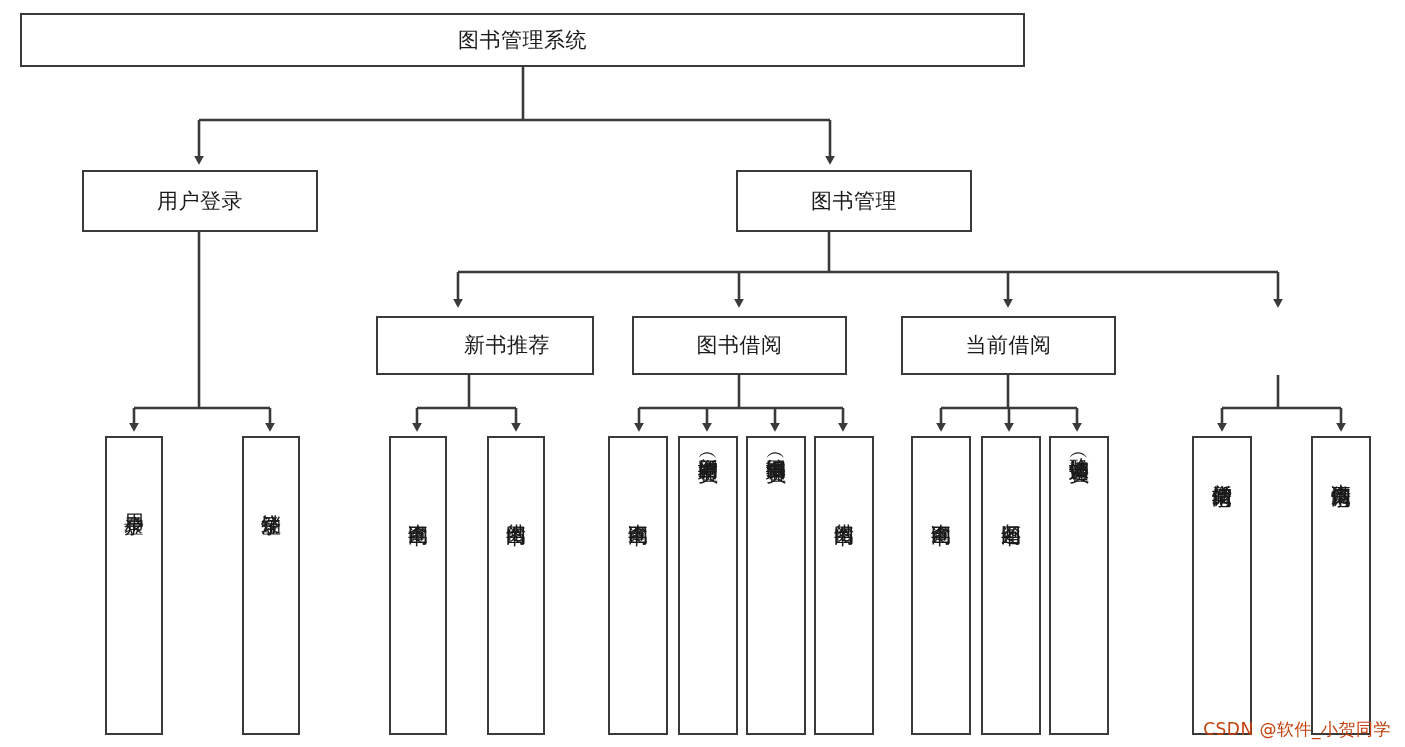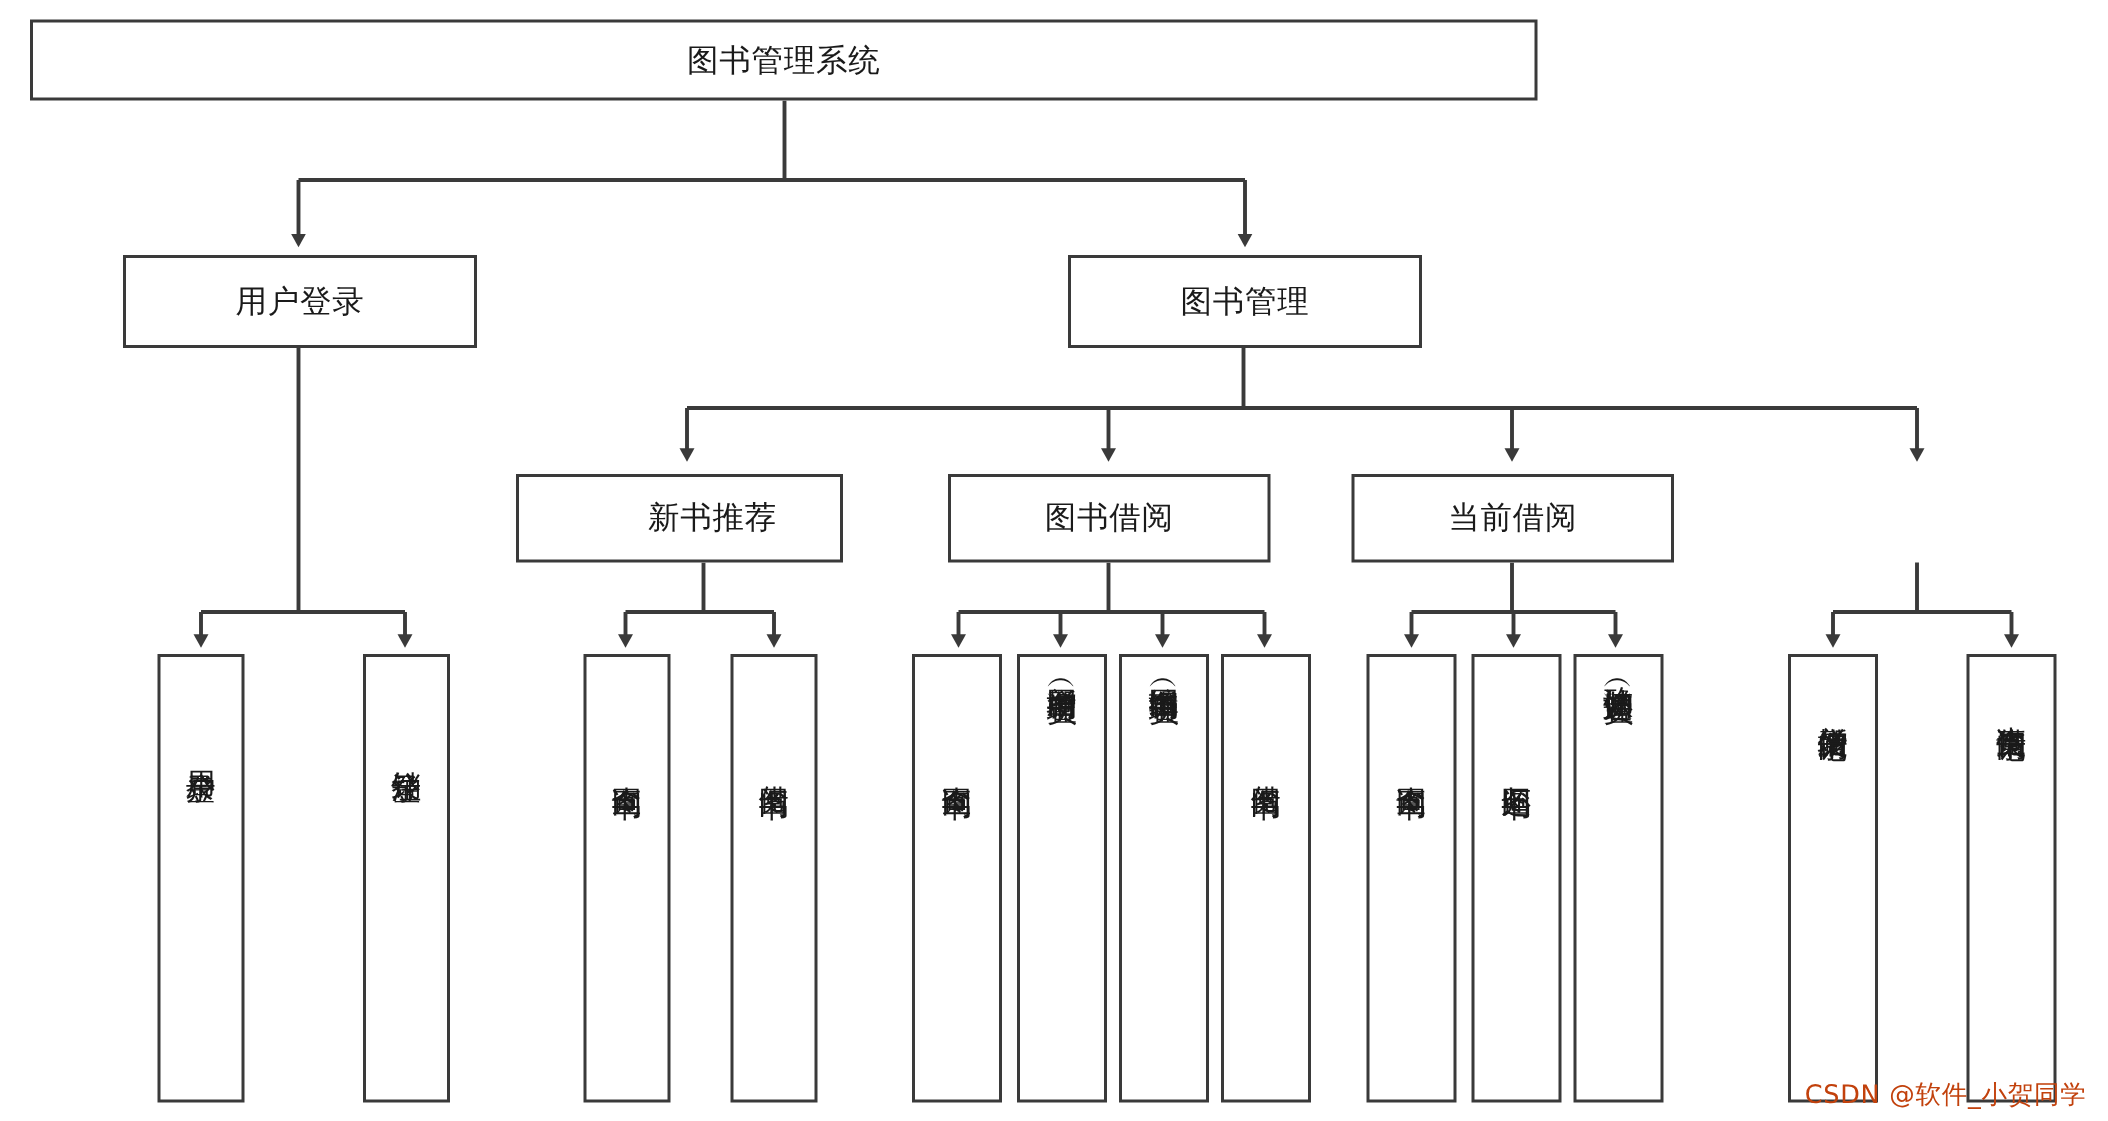--- a/index.html
+++ b/index.html
@@ -128,25 +128,25 @@
     </g>
   </svg>
 
   <div class="node root horiz" style="left:20px; top:13px; width:1005px; height:54px;">
     <span class="node-label">图书管理系统</span>
   </div>
 
   <div class="node horiz" style="left:82px; top:170px; width:236px; height:62px;">
     <span class="node-label">用户登录</span>
   </div>
-  <div class="node horiz" style="left:712px; top:170px; width:236px; height:62px;">
+  <div class="node horiz" style="left:736px; top:170px; width:236px; height:62px;">
     <span class="node-label">图书管理</span>
   </div>
 
-  <div class="node horiz" style="left:344px; top:316px; width:218px; height:59px;padding-left:44px;">
+  <div class="node horiz" style="left:376px; top:316px; width:218px; height:59px;padding-left:44px;">
     <span class="node-label">新书推荐</span>
   </div>
   <div class="node horiz" style="left:632px; top:316px; width:215px; height:59px;">
     <span class="node-label">图书借阅</span>
   </div>
   <div class="node horiz" style="left:901px; top:316px; width:215px; height:59px;">
     <span class="node-label">当前借阅</span>
   </div>
 
   <div class="node vert" style="left:105px; top:436px; width:58px; height:299px; padding-top:60px;">

